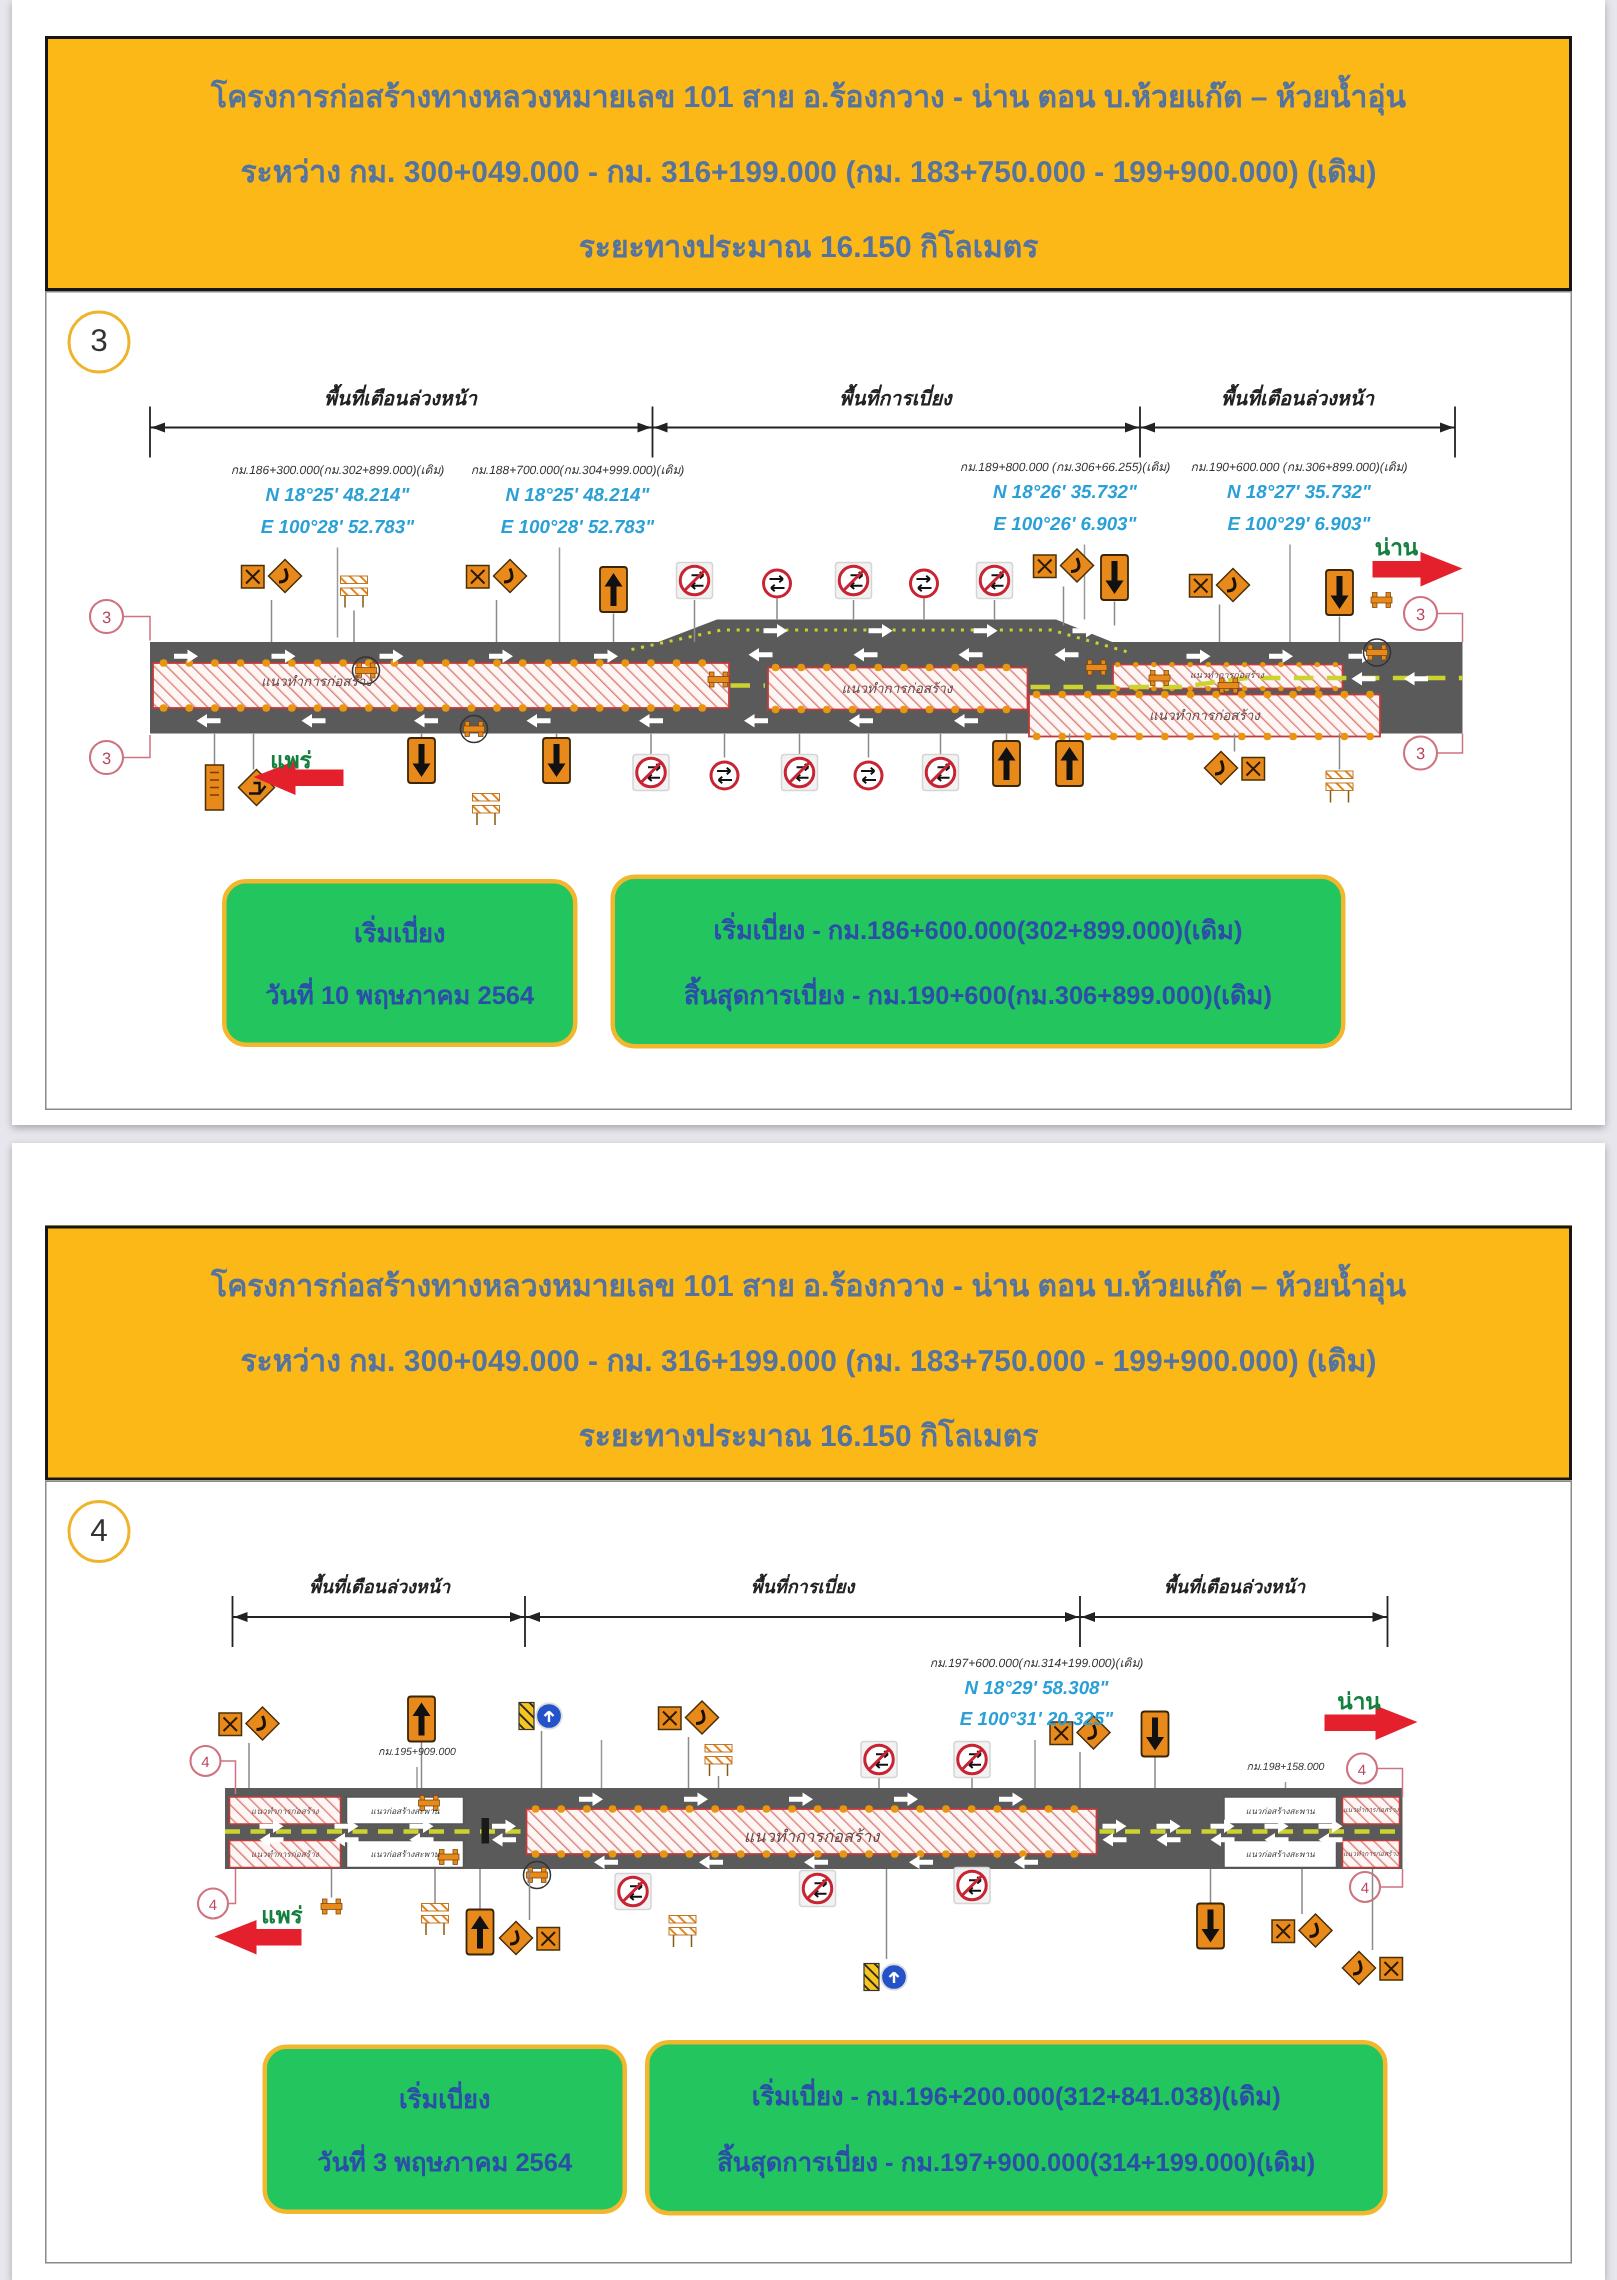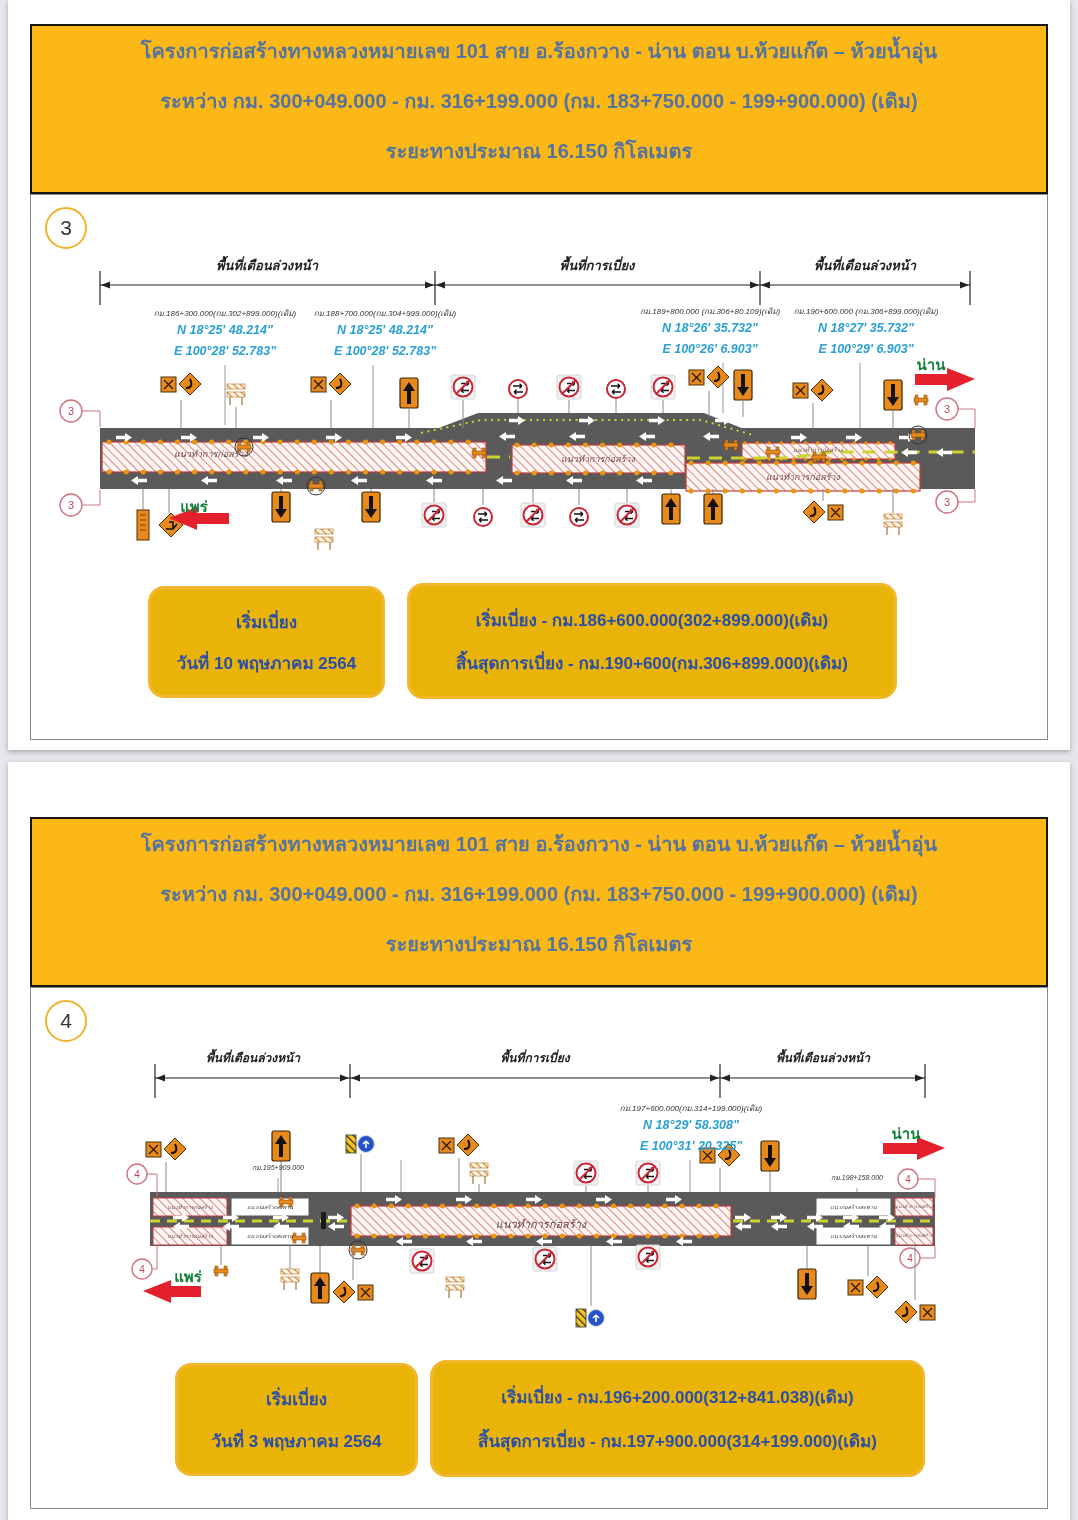--- a/index.html
+++ b/index.html
@@ -1,31 +1,31 @@
 <!DOCTYPE html>
 <html><head>
 <meta charset="utf-8">
 <style>
   html,body{margin:0;padding:0;}
   body{width:1078px;height:1520px;background:#e6e6ec;position:relative;overflow:hidden;
        font-family:"Liberation Sans",sans-serif;}
   .card{position:absolute;left:8px;width:1062px;background:#fff;box-shadow:0 2px 5px rgba(0,0,0,.28);}
   .inner{position:absolute;left:22px;width:1018px;}
   .hdr{background:#fcb817;border:2px solid #161616;box-sizing:border-box;height:170px;
-       text-align:center;color:#54739e;font-weight:bold;font-size:20px;line-height:50px;padding-top:0;}
+       text-align:center;color:#54739e;font-weight:bold;font-size:20px;line-height:50px;padding-top:14px;}
   .diagram{background:#fff;border:1px solid #8a8a8a;box-sizing:border-box;position:relative;}
   .badge{position:absolute;width:38px;height:38px;border:2.5px solid #f0b42c;border-radius:50%;
          display:flex;align-items:center;justify-content:center;font-size:21px;color:#333;background:#fff;}
   .zone{position:absolute;width:200px;text-align:center;font-size:13px;font-style:italic;font-weight:bold;color:#222;}
   .station{position:absolute;width:240px;text-align:center;}
   .st-km{font-size:8px;font-style:italic;color:#333;white-space:nowrap;}
   .st-n,.st-e{font-size:12.5px;font-style:italic;font-weight:bold;color:#2aa0d6;line-height:21px;white-space:nowrap;}
   .dir{position:absolute;width:90px;text-align:center;font-size:15px;font-weight:bold;color:#15803d;}
   .hlabel{position:absolute;text-align:center;font-style:italic;color:#6b4848;white-space:nowrap;overflow:hidden;}
-  .infobox{position:absolute;border:3px solid #f3b72e;border-radius:16px;background:#eab308;
+  .infobox{position:absolute;border:3px solid #f3b72e;border-radius:16px;background:#22c55e;
            display:flex;flex-direction:column;justify-content:space-evenly;text-align:center;
            color:#2b4ea8;font-weight:bold;font-size:17px;box-sizing:border-box;padding:4px 6px;}
   svg{position:absolute;left:0;top:0;}
 </style>
 </head>
 <body>
 
 <div class="card" style="top:0;height:750px">
   <div class="inner hdr" style="top:24px">
     <div>โครงการก่อสร้างทางหลวงหมายเลข 101 สาย อ.ร้องกวาง - น่าน ตอน บ.ห้วยแก๊ต – ห้วยน้ำอุ่น</div>
@@ -249,21 +249,21 @@
       <div class="st-km">กม.186+300.000(กม.302+899.000)(เดิม)</div>
       <div class="st-n">N 18°25' 48.214"</div>
       <div class="st-e">E 100°28' 52.783"</div>
     </div>
     <div class="station" style="left:234px;top:112px">
       <div class="st-km">กม.188+700.000(กม.304+999.000)(เดิม)</div>
       <div class="st-n">N 18°25' 48.214"</div>
       <div class="st-e">E 100°28' 52.783"</div>
     </div>
     <div class="station" style="left:559px;top:110px">
-      <div class="st-km">กม.189+800.000 (กม.306+80.109)(เดิม)</div>
+      <div class="st-km">กม.189+800.000 (กม.306+66.255)(เดิม)</div>
       <div class="st-n">N 18°26' 35.732"</div>
       <div class="st-e">E 100°26' 6.903"</div>
     </div>
     <div class="station" style="left:715px;top:110px">
       <div class="st-km">กม.190+600.000 (กม.306+899.000)(เดิม)</div>
       <div class="st-n">N 18°27' 35.732"</div>
       <div class="st-e">E 100°29' 6.903"</div>
     </div>
 
     <div class="dir" style="left:855px;top:158px">น่าน</div>

